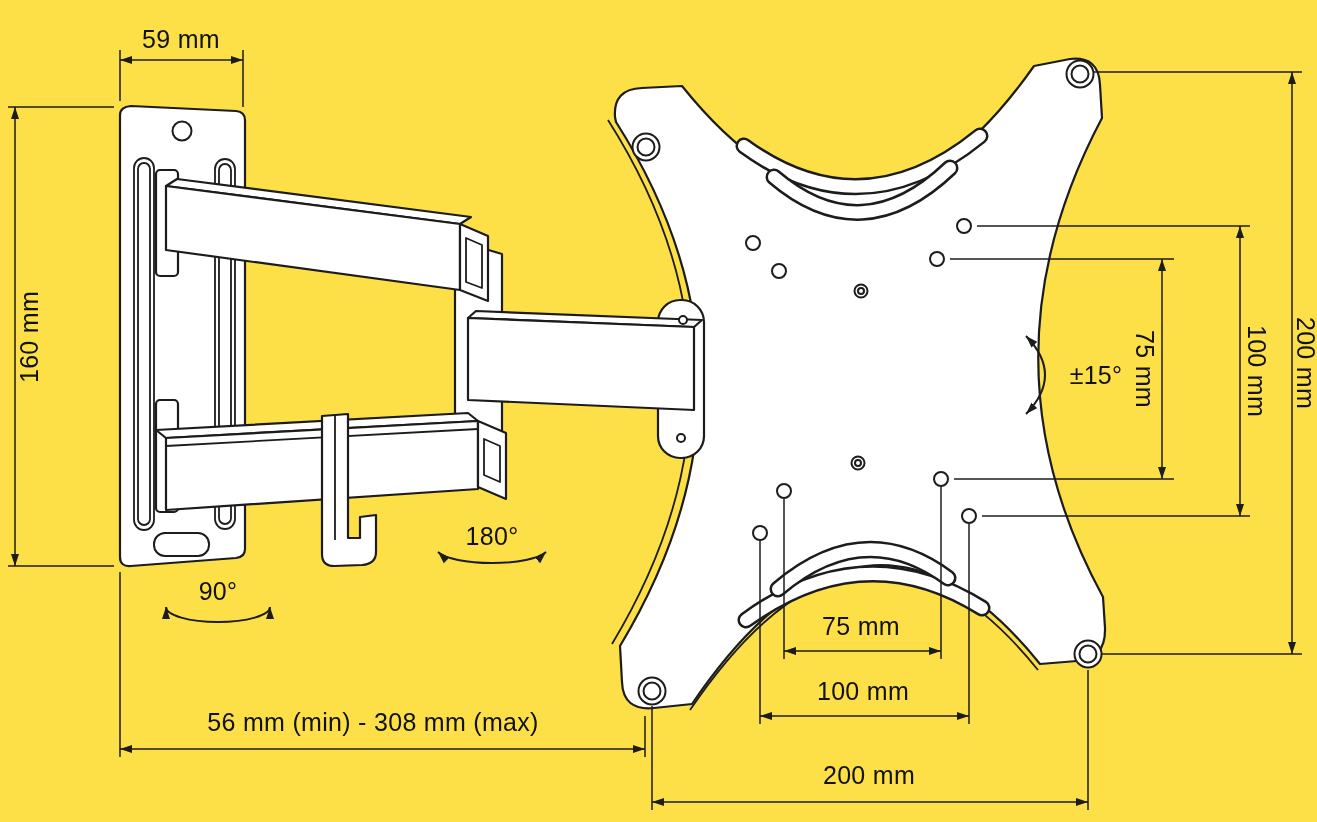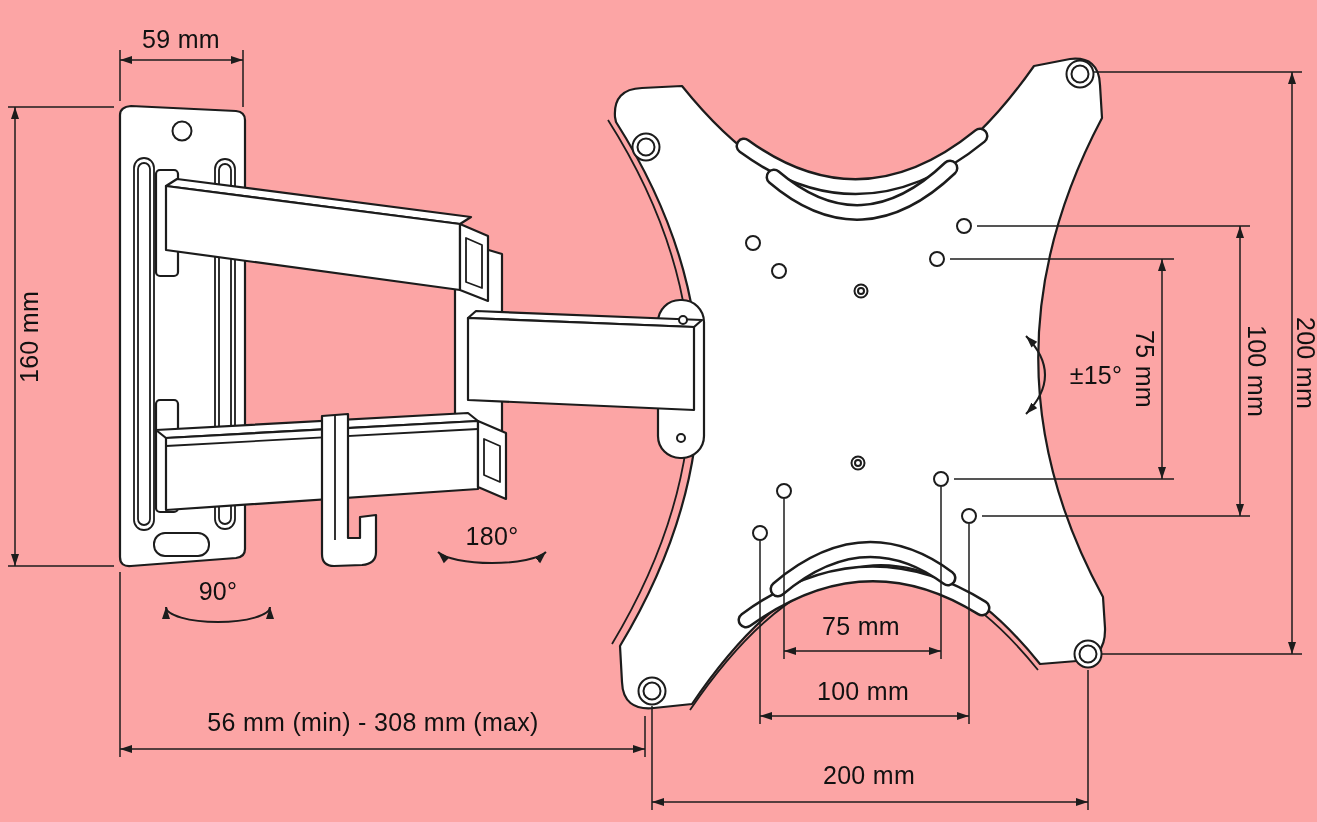--- a/index.html
+++ b/index.html
@@ -1,19 +1,19 @@
 <!DOCTYPE html>
 <html><head>
 <meta charset="utf-8">
 <style>
   html,body{margin:0;padding:0;background:#ffffff;}
   .canvas{
     position:relative;
     width:1317px;height:822px;
-    background:#fca5a5;
+    background:#fde047;
     font-family:"Liberation Sans","DejaVu Sans",sans-serif;
     overflow:hidden;
   }
   svg{display:block;}
   .part{fill:#ffffff;stroke:#1c1c1c;stroke-width:2.2;stroke-linejoin:round;}
   .part-thin{fill:none;stroke:#1c1c1c;stroke-width:1.8;stroke-linejoin:round;}
   .hole{fill:#ffffff;stroke:#1c1c1c;stroke-width:2;}
   .slot-outer{fill:none;stroke:#1c1c1c;stroke-width:17;stroke-linecap:round;}
   .slot-inner{fill:none;stroke:#ffffff;stroke-width:12;stroke-linecap:round;}
   .dim{stroke:#1c1c1c;stroke-width:1.5;fill:none;}

